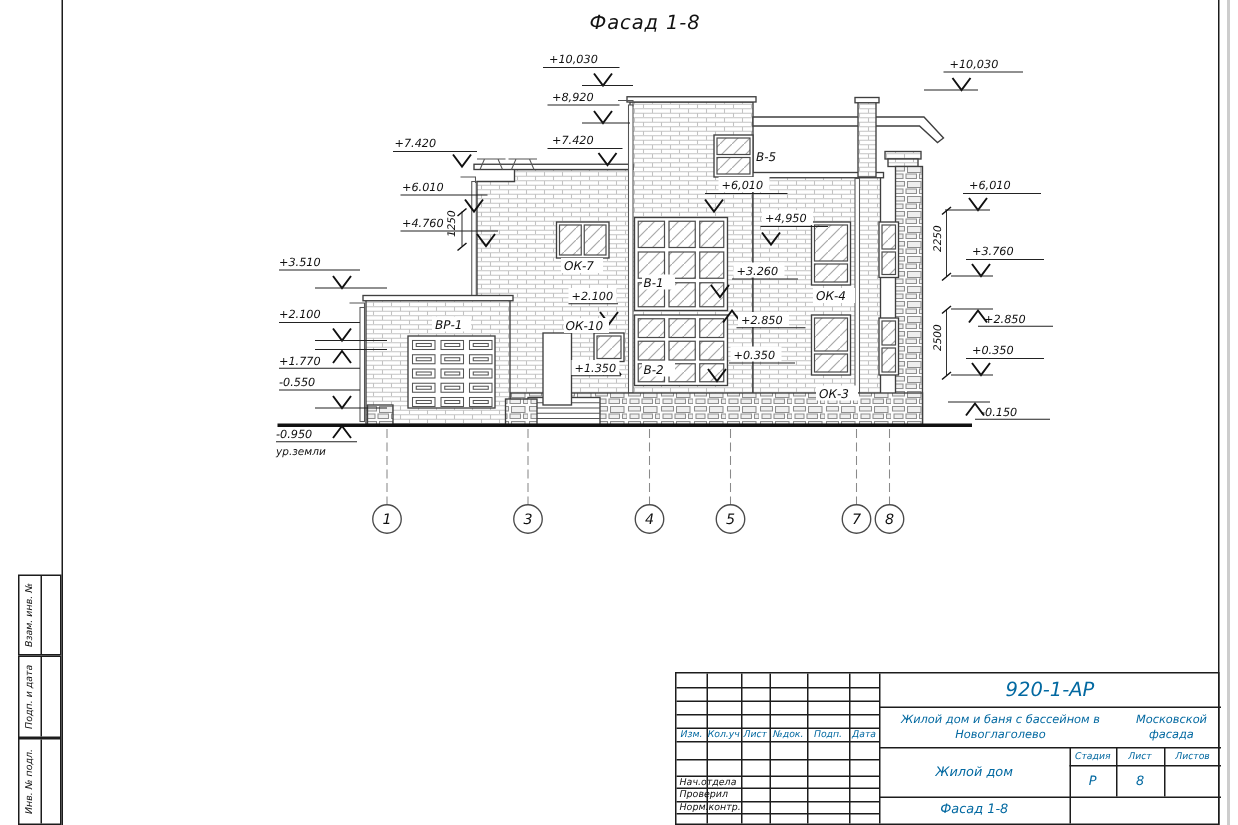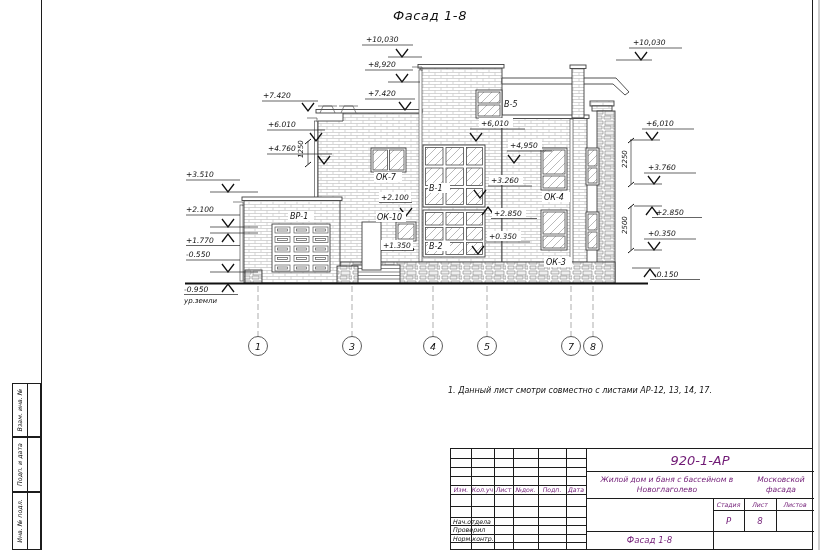--- a/index.html
+++ b/index.html
@@ -31,21 +31,21 @@
   .pane{stroke:#4a4a4a;stroke-width:.8;}
   .axline{stroke:#8a8a8a;stroke-width:.7;stroke-dasharray:6 3;}
   .bubble{fill:#fff;stroke:#4a4a4a;stroke-width:.9;}
   .ground{stroke:#111;stroke-width:2.2;}
   .dimline{stroke:#333;stroke-width:.7;}
   .tick{stroke:#111;stroke-width:1;}
   
   #titleblock{left:450px;top:448px;width:363px;height:102px;border:1.4px solid #1c1c1c;box-sizing:border-box;}
   .hl{position:absolute;height:1px;background:#1c1c1c;}
   .vl{position:absolute;width:1px;background:#1c1c1c;}
-  .tbc{position:absolute;box-sizing:border-box;font-style:italic;color:#701a75;
+  .tbc{position:absolute;box-sizing:border-box;font-style:italic;color:#0369a1;
        display:flex;align-items:center;justify-content:center;text-align:center;overflow:hidden;}
   .tbl{position:absolute;box-sizing:border-box;font-style:italic;color:#111;font-size:6.3px;
        padding-left:2px;display:flex;align-items:center;overflow:hidden;}
   
   .stamp{position:absolute;left:12px;width:29px;border:1.1px solid #1c1c1c;box-sizing:border-box;}
   .stamp-div{position:absolute;left:14px;top:0;width:1px;height:100%;background:#1c1c1c;}
   .stamp-label{position:absolute;top:0;left:0;height:13px;transform-origin:0 0;
        transform:rotate(-90deg) translateX(-100%);text-align:center;
        font-size:6.3px;font-style:italic;white-space:nowrap;color:#111;line-height:13px;}
 </style>
@@ -439,21 +439,20 @@
         <text class="ax" x="571" y="349.5" text-anchor="middle">7</text>
       </g>
     <g>
         <circle class="bubble" cx="593" cy="346" r="9.5"></circle>
         <text class="ax" x="593" y="349.5" text-anchor="middle">8</text>
       </g>
   </g>
 </svg>
 
 <div id="notes" class="abs">
-  <div>1. Данный лист смотри совместно с листами АР-12, 13, 14, 17.</div>
 </div>
 
 <div id="titleblock" class="abs">
 
   <div class="hl" style="left:0;top:9px;width:135px"></div>
   <div class="hl" style="left:0;top:18px;width:135px"></div>
   <div class="hl" style="left:0;top:27px;width:135px"></div>
   <div class="hl" style="left:0;top:36px;width:135px"></div>
   <div class="hl" style="left:0;top:45px;width:135px"></div>
   <div class="hl" style="left:0;top:57px;width:135px"></div>
@@ -486,20 +485,21 @@
 
   <div class="tbl" style="left:0;top:68px;width:43px;height:8px">Нач.отдела</div>
   <div class="tbl" style="left:0;top:76px;width:43px;height:9px">Проверил</div>
   <div class="tbl" style="left:0;top:85px;width:43px;height:8px">Норм.контр.</div>
 
   <div class="tbc" style="left:135px;top:0;width:228px;height:22px;font-size:13px">920-1-АР</div>
   <div class="tbc" style="left:135px;top:22px;width:228px;height:27px;font-size:7.6px;flex-direction:row;line-height:10px">
     <div>Жилой дом и баня с бассейном в Новоглаголево</div>
     <div>Московской фасада</div>
   </div>
+  <div class="tbc" style="left:135px;top:49px;width:127px;height:33px;font-size:8.6px">Жилой дом</div>
   <div class="tbc" style="left:262px;top:49px;width:31px;height:12px;font-size:6.2px">Стадия</div>
   <div class="tbc" style="left:293px;top:49px;width:32px;height:12px;font-size:6.2px">Лист</div>
   <div class="tbc" style="left:325px;top:49px;width:38px;height:12px;font-size:6.2px">Листов</div>
   <div class="tbc" style="left:262px;top:61px;width:31px;height:21px;font-size:8.6px">Р</div>
   <div class="tbc" style="left:293px;top:61px;width:32px;height:21px;font-size:8.6px">8</div>
   <div class="tbc" style="left:325px;top:61px;width:38px;height:21px;font-size:8.6px"></div>
   <div class="tbc" style="left:135px;top:82px;width:127px;height:18px;font-size:8.6px">Фасад 1-8</div>
 </div>
 
 <div class="stamp" style="top:383px;height:54px">

